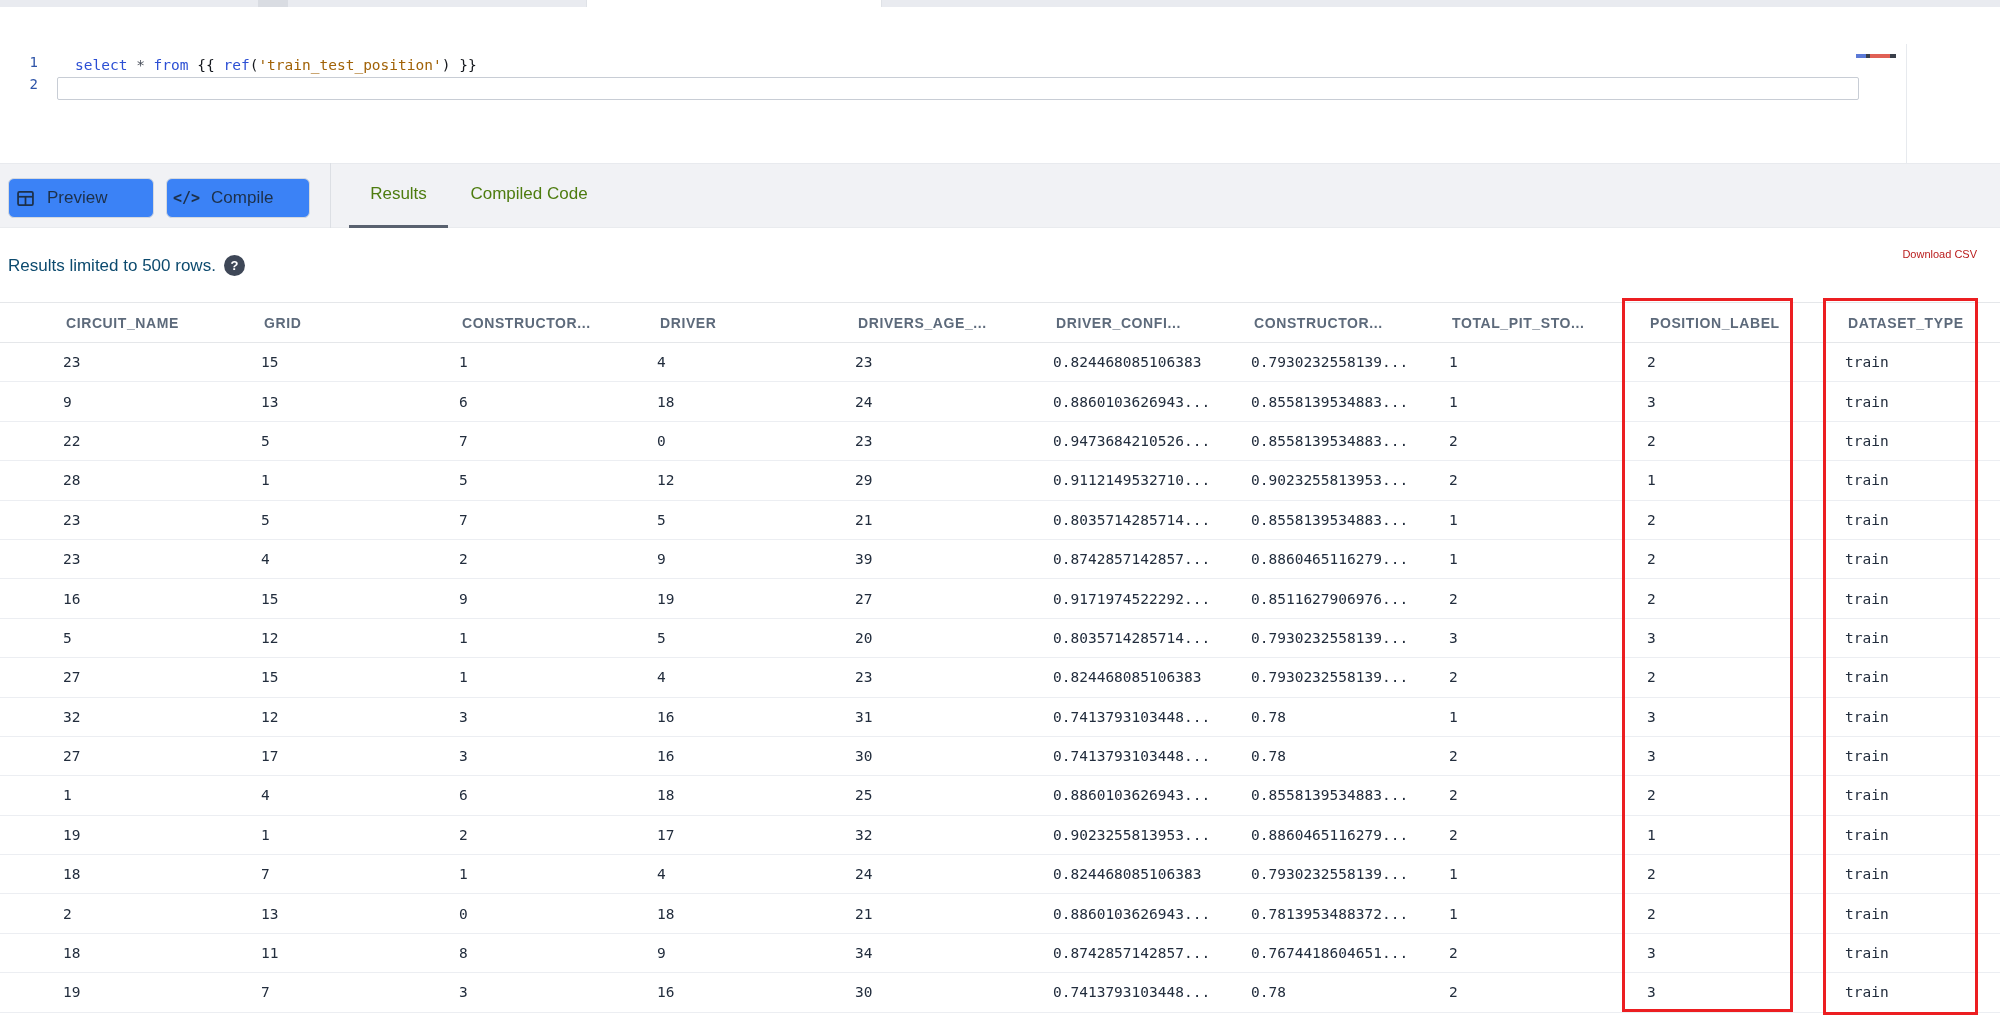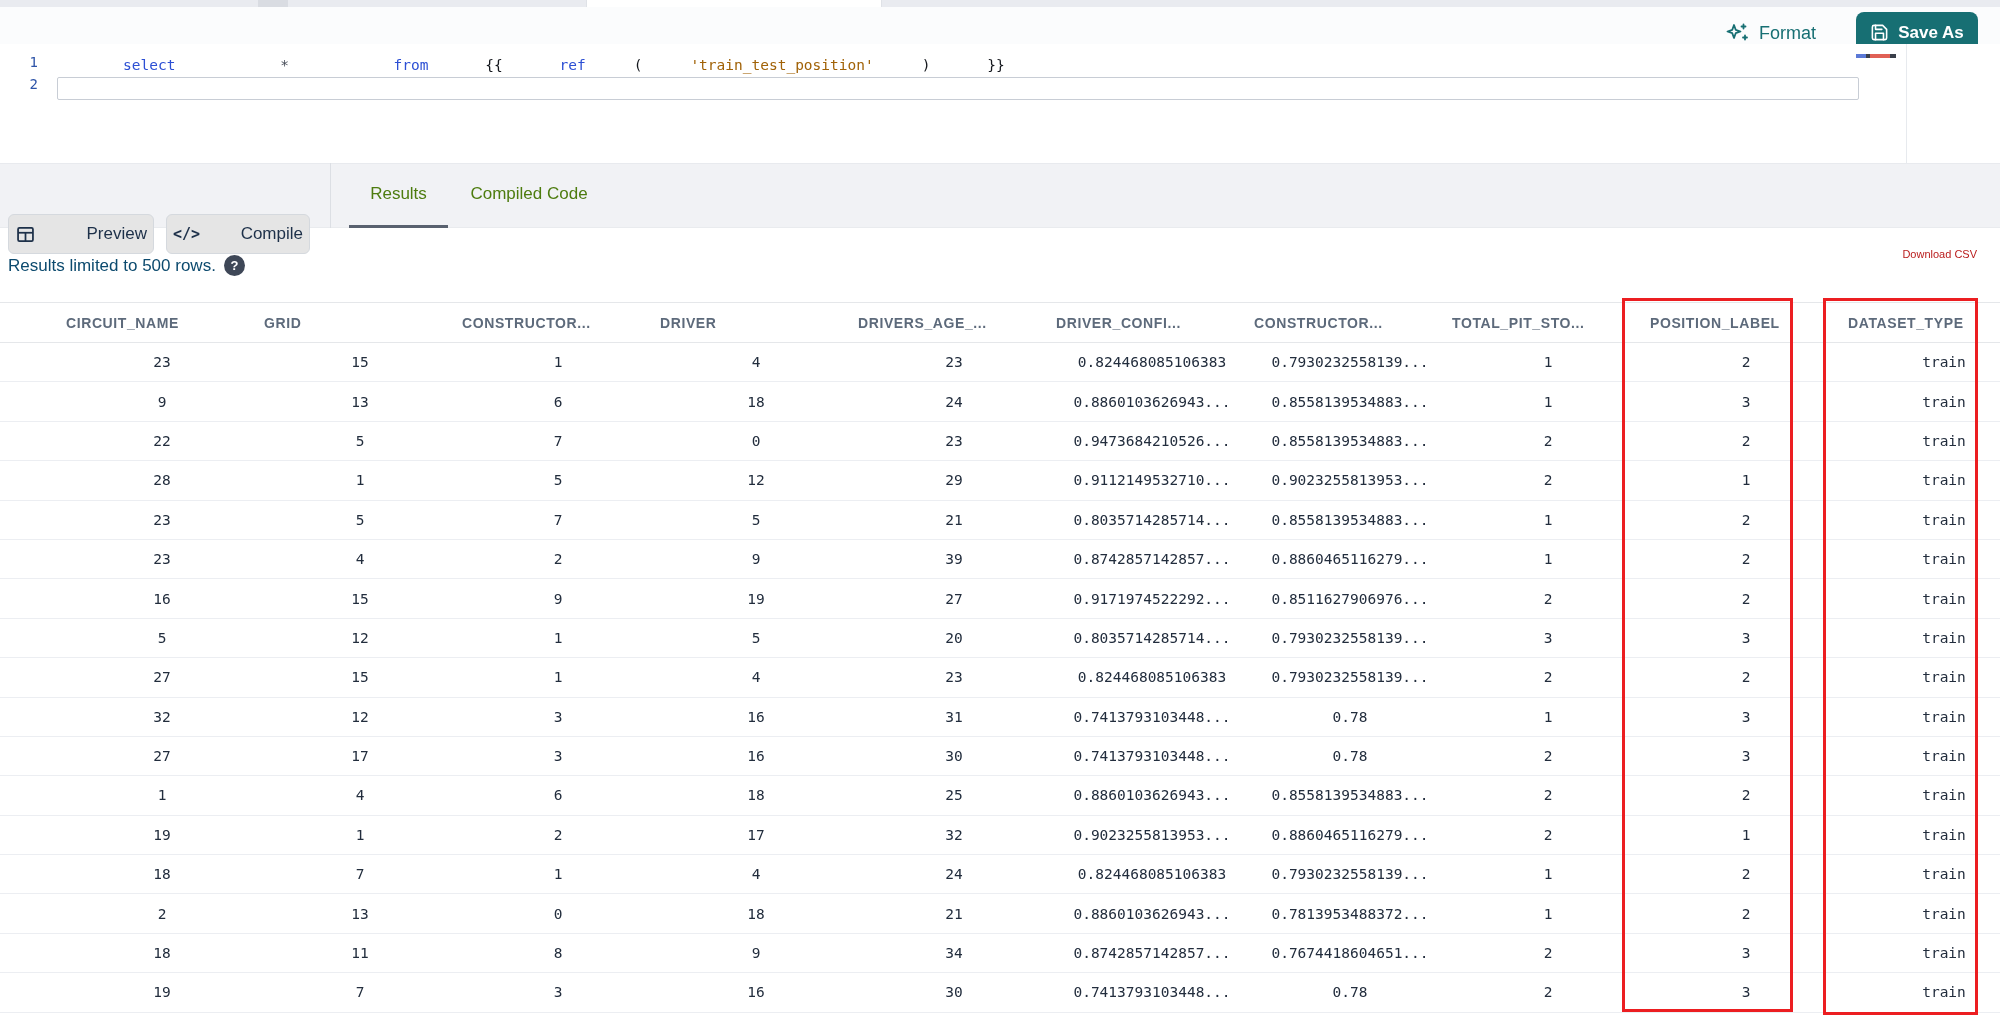--- a/index.html
+++ b/index.html
@@ -19,38 +19,38 @@
               border-radius:8px;display:flex;align-items:center;justify-content:center;gap:9px;color:#fff;
               font-size:17px;font-weight:700;font-family:"Liberation Sans", sans-serif;cursor:pointer;}
 
   
   .editor{position:absolute;left:0;top:44px;width:2000px;height:119px;background:#fff;
           font-family:"DejaVu Sans Mono", monospace;font-size:14.5px;}
   .gutter-num{position:absolute;width:22px;text-align:right;color:#2e54a8;font-size:14px;}
   .gn1{left:16px;top:10px;}
   .gn2{left:16px;top:32px;}
   .code-line{position:absolute;left:75px;top:10px;height:22px;line-height:22px;white-space:pre;}
-  .tk{white-space:pre;margin-left:48px;}
+  .tk{white-space:pre;}
   .tk.kw{color:#2c4fd4;}
   .tk.fn{color:#2c4fd4;}
   .tk.str{color:#a16207;}
   .tk.plain{color:#15181e;}
   .tk.star{color:#464c58;}
   .active-line-box{position:absolute;left:57px;top:33px;width:1800px;height:21px;background:#fff;
                    border:1px solid #c8cdd5;border-radius:2px;}
   .minimap{position:absolute;left:1856px;top:10px;width:50px;height:4px;
            background:linear-gradient(90deg,#5b79d6 0 10px,#3a3f4a 10px 14px,#e06055 14px 34px,#3a3f4a 34px 40px,#ffffff 40px);}
   .editor-scroll-divider{position:absolute;left:1906px;top:0;width:1px;height:119px;background:#e7eaee;}
 
   
   .results-band{position:absolute;left:0;top:163px;width:2000px;height:65px;background:#f1f2f5;
                 border-top:1px solid #e8eaee;border-bottom:1px solid #e9ebee;box-sizing:border-box;}
-  .panel-btn{position:absolute;top:178px;height:40px;background:#e5e5e5;border:1px solid #d5d9de;border-radius:6px;
-             display:flex;align-items:center;justify-content:space-between;gap:11px;color:#1d3049;font-size:17px;
-             font-weight:500;font-family:"Liberation Sans", sans-serif;cursor:pointer;box-sizing:border-box;margin-top:36px;}
+  .panel-btn{position:absolute;top:178px;height:40px;background:#3b82f6;border:1px solid #d5d9de;border-radius:6px;
+             display:flex;align-items:center;justify-content:flex-start;gap:11px;color:#1d3049;font-size:17px;
+             font-weight:500;font-family:"Liberation Sans", sans-serif;cursor:pointer;box-sizing:border-box;}
   .preview-btn{left:8px;width:146px;}
   .compile-btn{left:166px;width:144px;}
   .compile-glyph{font-family:"DejaVu Sans Mono", monospace;font-weight:700;font-size:15px;color:#1d3049;}
   .band-divider{position:absolute;left:330px;top:163px;width:1px;height:65px;background:#dcdfe4;}
   .tab{position:absolute;top:163px;height:62px;display:flex;align-items:center;justify-content:center;
        font-size:17px;color:#4d7c0f;cursor:pointer;}
   .tab-results{left:349px;width:99px;}
   .tab-compiled{left:469px;width:120px;}
   .tab-underline{position:absolute;left:349px;top:225px;width:99px;height:3px;background:#59616f;}
 
@@ -58,21 +58,21 @@
   .limit-notice{position:absolute;left:8px;top:253px;height:26px;line-height:26px;font-size:17px;color:#0c4a6e;}
   .help-icon{position:absolute;left:224px;top:255px;width:21px;height:21px;border-radius:50%;background:#3e4757;
              color:#fff;font-size:13px;font-weight:700;display:flex;align-items:center;justify-content:center;cursor:pointer;}
   .download-csv{position:absolute;right:23px;top:241px;height:26px;line-height:26px;font-size:11px;color:#b91c1c;cursor:pointer;}
 
   
   .thead{position:absolute;left:0;top:302px;width:2000px;height:41px;box-sizing:border-box;
          border-top:1px solid #e5e7ea;border-bottom:1px solid #e5e7ea;
          display:grid;grid-template-columns:repeat(10,198px);padding-left:66px;align-items:center;background:#fff;}
   .th{font-size:14px;font-weight:700;letter-spacing:.6px;color:#5d6a7b;white-space:nowrap;overflow:hidden;}
-  .tbody{position:absolute;left:0;top:343px;width:2000px;height:677px;overflow:hidden;background:#fff;text-align:center;}
+  .tbody{position:absolute;left:0;top:343px;width:2000px;height:677px;overflow:hidden;background:#fff;}
   .tr{display:grid;grid-template-columns:repeat(10,198px);padding-left:63px;height:39.4px;align-items:center;
       border-bottom:1px solid #eceef2;box-sizing:border-box;}
   .td{font-family:"DejaVu Sans Mono", monospace;font-size:14.5px;color:#222d3d;white-space:nowrap;overflow:hidden;}
 
   
   .redbox{position:absolute;border:3px solid #ec1e21;box-sizing:border-box;z-index:30;pointer-events:none;}
   .redbox1{left:1622px;top:298px;width:171px;height:714px;}
   .redbox2{left:1823px;top:298px;width:155px;height:717px;}
 
   .icon{display:inline-flex;align-items:center;}
@@ -80,41 +80,20 @@
 </head>
 <body>
 
 <div class="screen">
 
   <div class="top-strip">
     <div class="strip-dark"></div>
     <div class="strip-active"></div>
   </div>
 
-  <div class="toolbar-band">
-    <div class="format-btn">
-      <span class="icon">
-        <svg width="24" height="24" viewBox="0 0 24 24" fill="none" stroke="#176f73" stroke-width="1.8" stroke-linejoin="round" stroke-linecap="round">
-          <path d="M9 4l1.7 4.8L15.5 10.5l-4.8 1.7L9 17l-1.7-4.8L2.5 10.5l4.8-1.7z"></path>
-          <path d="M18.5 3.5v4M16.5 5.5h4M20 14.5v4M18 16.5h4"></path>
-        </svg>
-      </span>
-      <span>Format</span>
-    </div>
-    <button class="saveas-btn">
-      <span class="icon">
-        <svg width="19" height="19" viewBox="0 0 24 24" fill="none" stroke="#ffffff" stroke-width="2" stroke-linejoin="round" stroke-linecap="round">
-          <path d="M19 21H5a2 2 0 0 1-2-2V5a2 2 0 0 1 2-2h11l5 5v11a2 2 0 0 1-2 2z"></path>
-          <polyline points="17 21 17 13 7 13 7 21"></polyline>
-          <polyline points="7 3 7 8 15 8"></polyline>
-        </svg>
-      </span>
-      <span>Save As</span>
-    </button>
-  </div>
 
   <div class="editor">
     <div class="gutter-num gn1">1</div>
     <div class="gutter-num gn2">2</div>
     <div class="code-line"><span class="tk kw">select</span><span class="tk plain"> </span><span class="tk star">*</span><span class="tk plain"> </span><span class="tk kw">from</span><span class="tk plain"> {{ </span><span class="tk fn">ref</span><span class="tk plain">(</span><span class="tk str">'train_test_position'</span><span class="tk plain">)</span><span class="tk plain"> }}</span></div>
     <div class="active-line-box"></div>
     <div class="minimap"></div>
     <div class="editor-scroll-divider"></div>
   </div>
 

